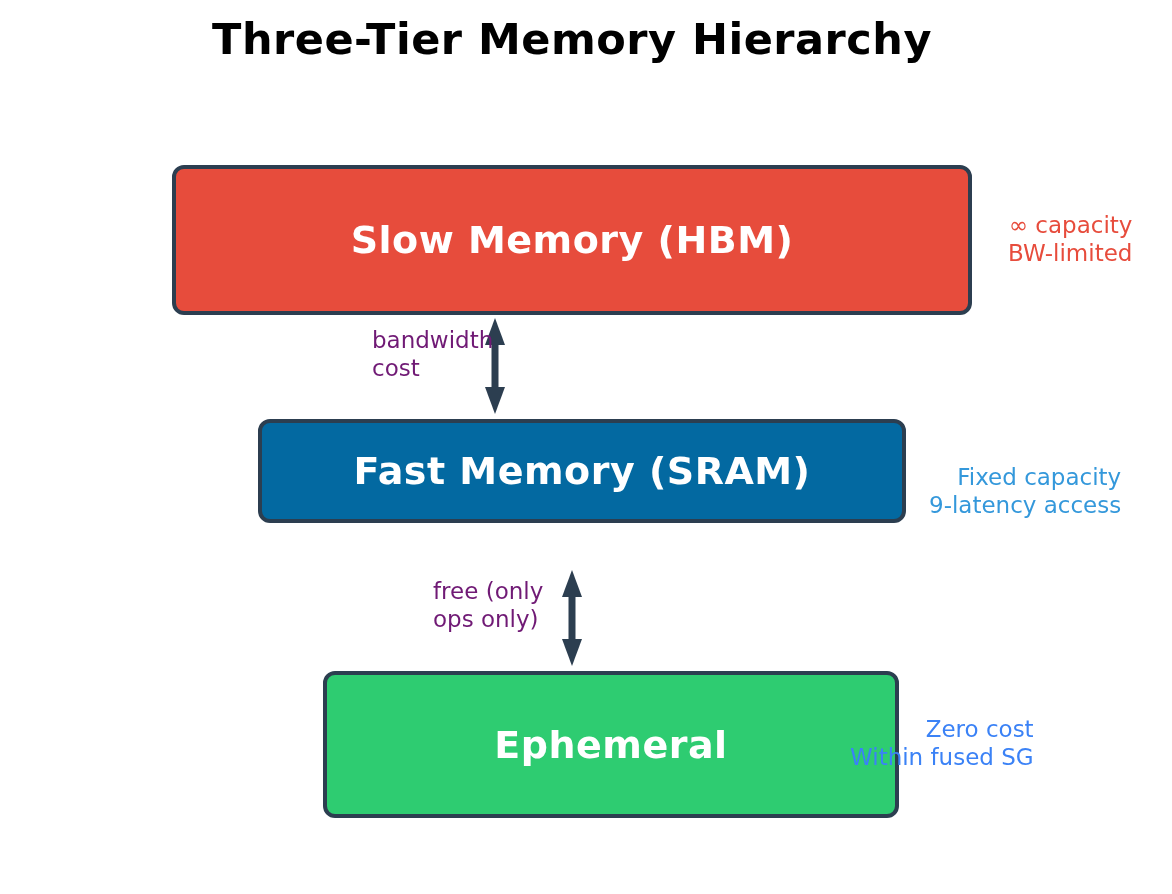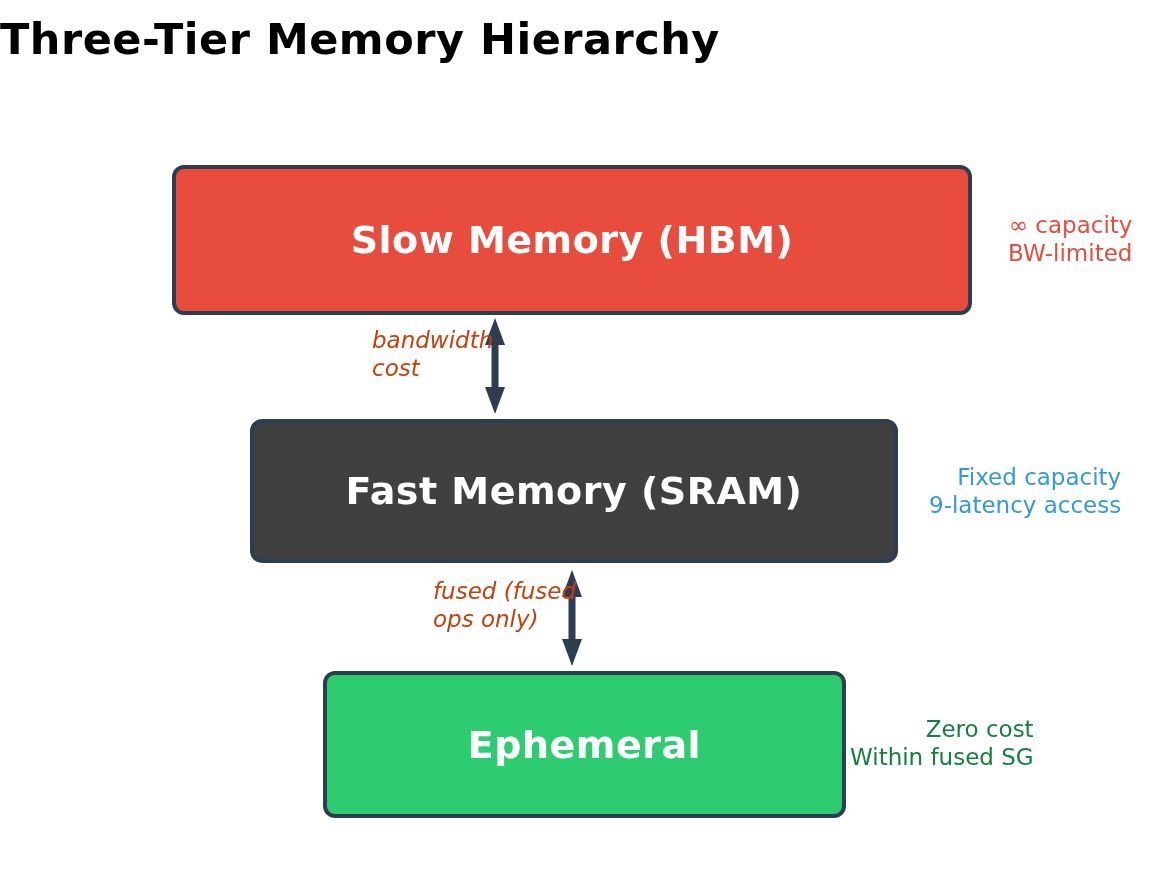--- a/index.html
+++ b/index.html
@@ -14,20 +14,21 @@
     height: 894px;
     background: #ffffff;
     overflow: hidden;
   }
   .title {
     position: absolute;
     left: 0;
     top: 14px;
     width: 1144px;
     margin: 0;
+    text-align: center;
     font-size: 43px;
     font-weight: 700;
     color: #000000;
     letter-spacing: 0.5px;
   }
   .tier-box {
     position: absolute;
     box-sizing: border-box;
     border: 4px solid #2c3e50;
     border-radius: 12px;
@@ -36,48 +37,47 @@
     justify-content: center;
   }
   .tier-box .tier-label {
     color: #ffffff;
     font-size: 38px;
     font-weight: 700;
     letter-spacing: 0.5px;
     text-align: center;
   }
   .box-slow  { left: 172px; top: 165px; width: 800px; height: 150px; background: #e74c3c; }
-  .box-fast  { left: 250px; top: 419px; width: 648px; height: 144px; background: #404040; }
-  .box-ephem { left: 323px; top: 671px; width: 523px; height: 147px; background: #2ecc71; }
+  .box-fast  { left: 258px; top: 419px; width: 648px; height: 104px; background: #0369a1; }
+  .box-ephem { left: 323px; top: 671px; width: 576px; height: 147px; background: #2ecc71; }
 
   .annotation {
     position: absolute;
     font-size: 23px;
     line-height: 28px;
     white-space: pre-line;
     text-align: right;
   }
   .annot-slow  { left: 1008px; top: 211px; color: #e74c3c; }
   .annot-fast  { left: 929px;  top: 463px; color: #3498db; }
-  .annot-ephem { left: 850px;  top: 715px; color: #15803d; }
+  .annot-ephem { left: 850px;  top: 715px; color: #3b82f6; }
 
   .arrow {
     position: absolute;
     width: 44px;
     height: 96px;
   }
   .arrow-1 { left: 473px; top: 318px; }
   .arrow-2 { left: 550px; top: 570px; }
 
   .arrow-label {
     position: absolute;
     font-size: 23px;
     line-height: 28px;
-    font-style: italic;
-    color: #c2410c;
+    color: #701a75;
     white-space: pre-line;
     text-align: left;
   }
   .arrow-label-1 { left: 372px; top: 326px; }
   .arrow-label-2 { left: 433px; top: 577px; }
 </style>
 </head>
 <body>
 
 <div class="canvas">
@@ -102,21 +102,21 @@
     <span class="tier-label">Fast Memory (SRAM)</span>
   </div>
   <div class="annotation annot-fast">Fixed capacity
 9-latency access</div>
 
   <svg class="arrow arrow-2" viewBox="0 0 44 96">
     <line x1="22" y1="16" x2="22" y2="80" stroke="#2c3e50" stroke-width="7"></line>
     <polygon points="22,0 12,27 32,27" fill="#2c3e50"></polygon>
     <polygon points="22,96 12,69 32,69" fill="#2c3e50"></polygon>
   </svg>
-  <div class="arrow-label arrow-label-2">fused (fused
+  <div class="arrow-label arrow-label-2">free (only
 ops only)</div>
 
   <div class="tier-box box-ephem">
     <span class="tier-label">Ephemeral</span>
   </div>
   <div class="annotation annot-ephem">Zero cost
 Within fused SG</div>
 
 </div>
 

